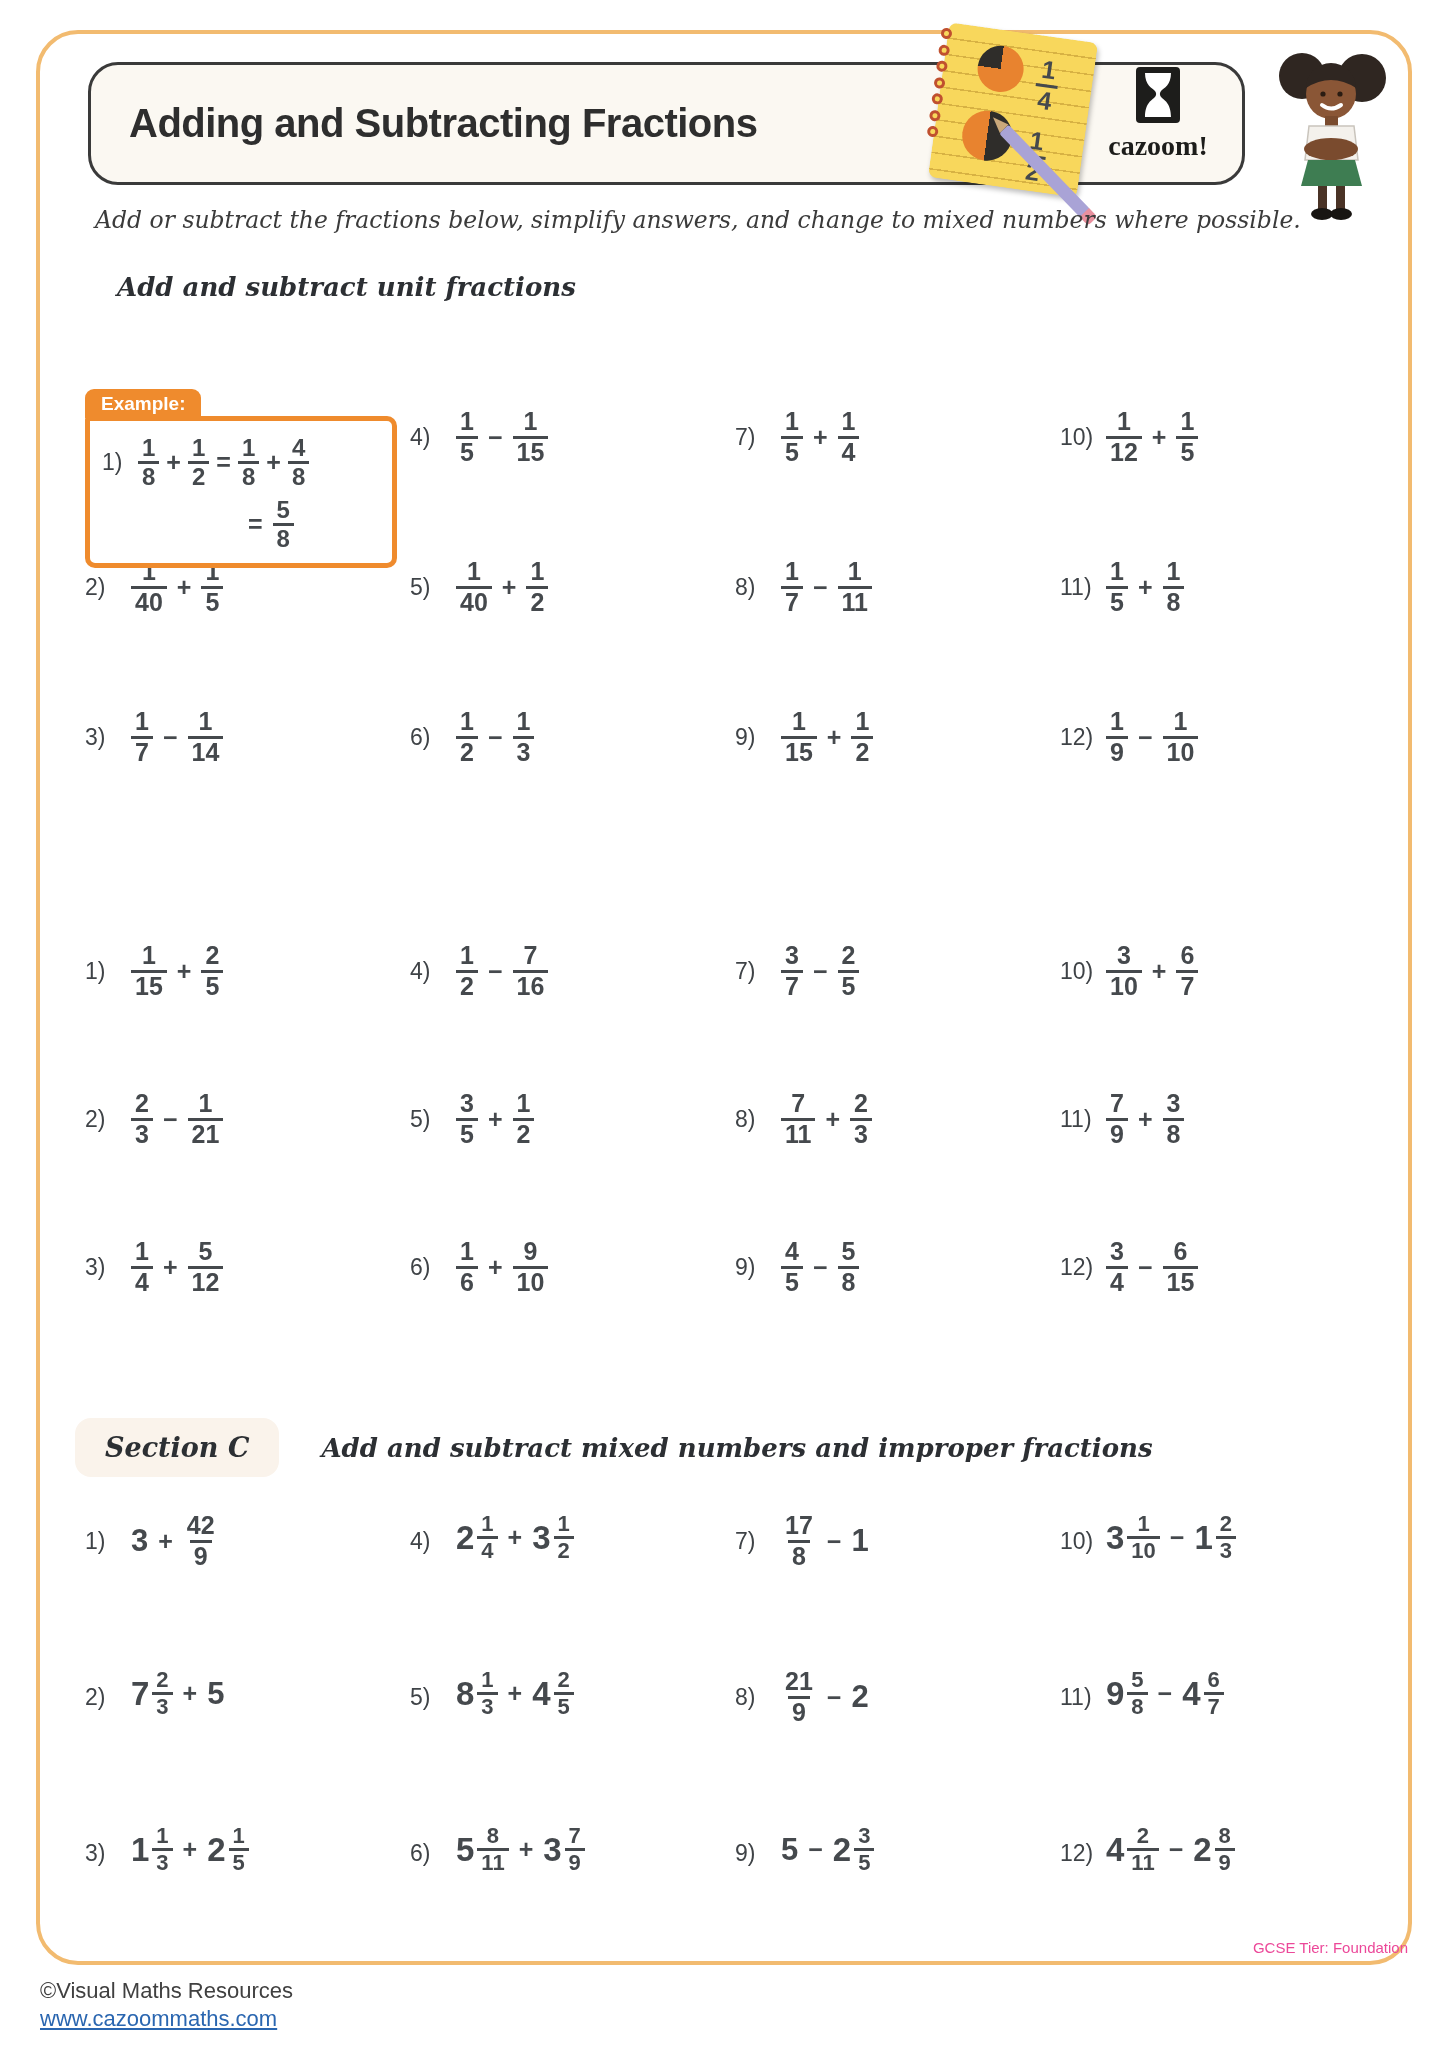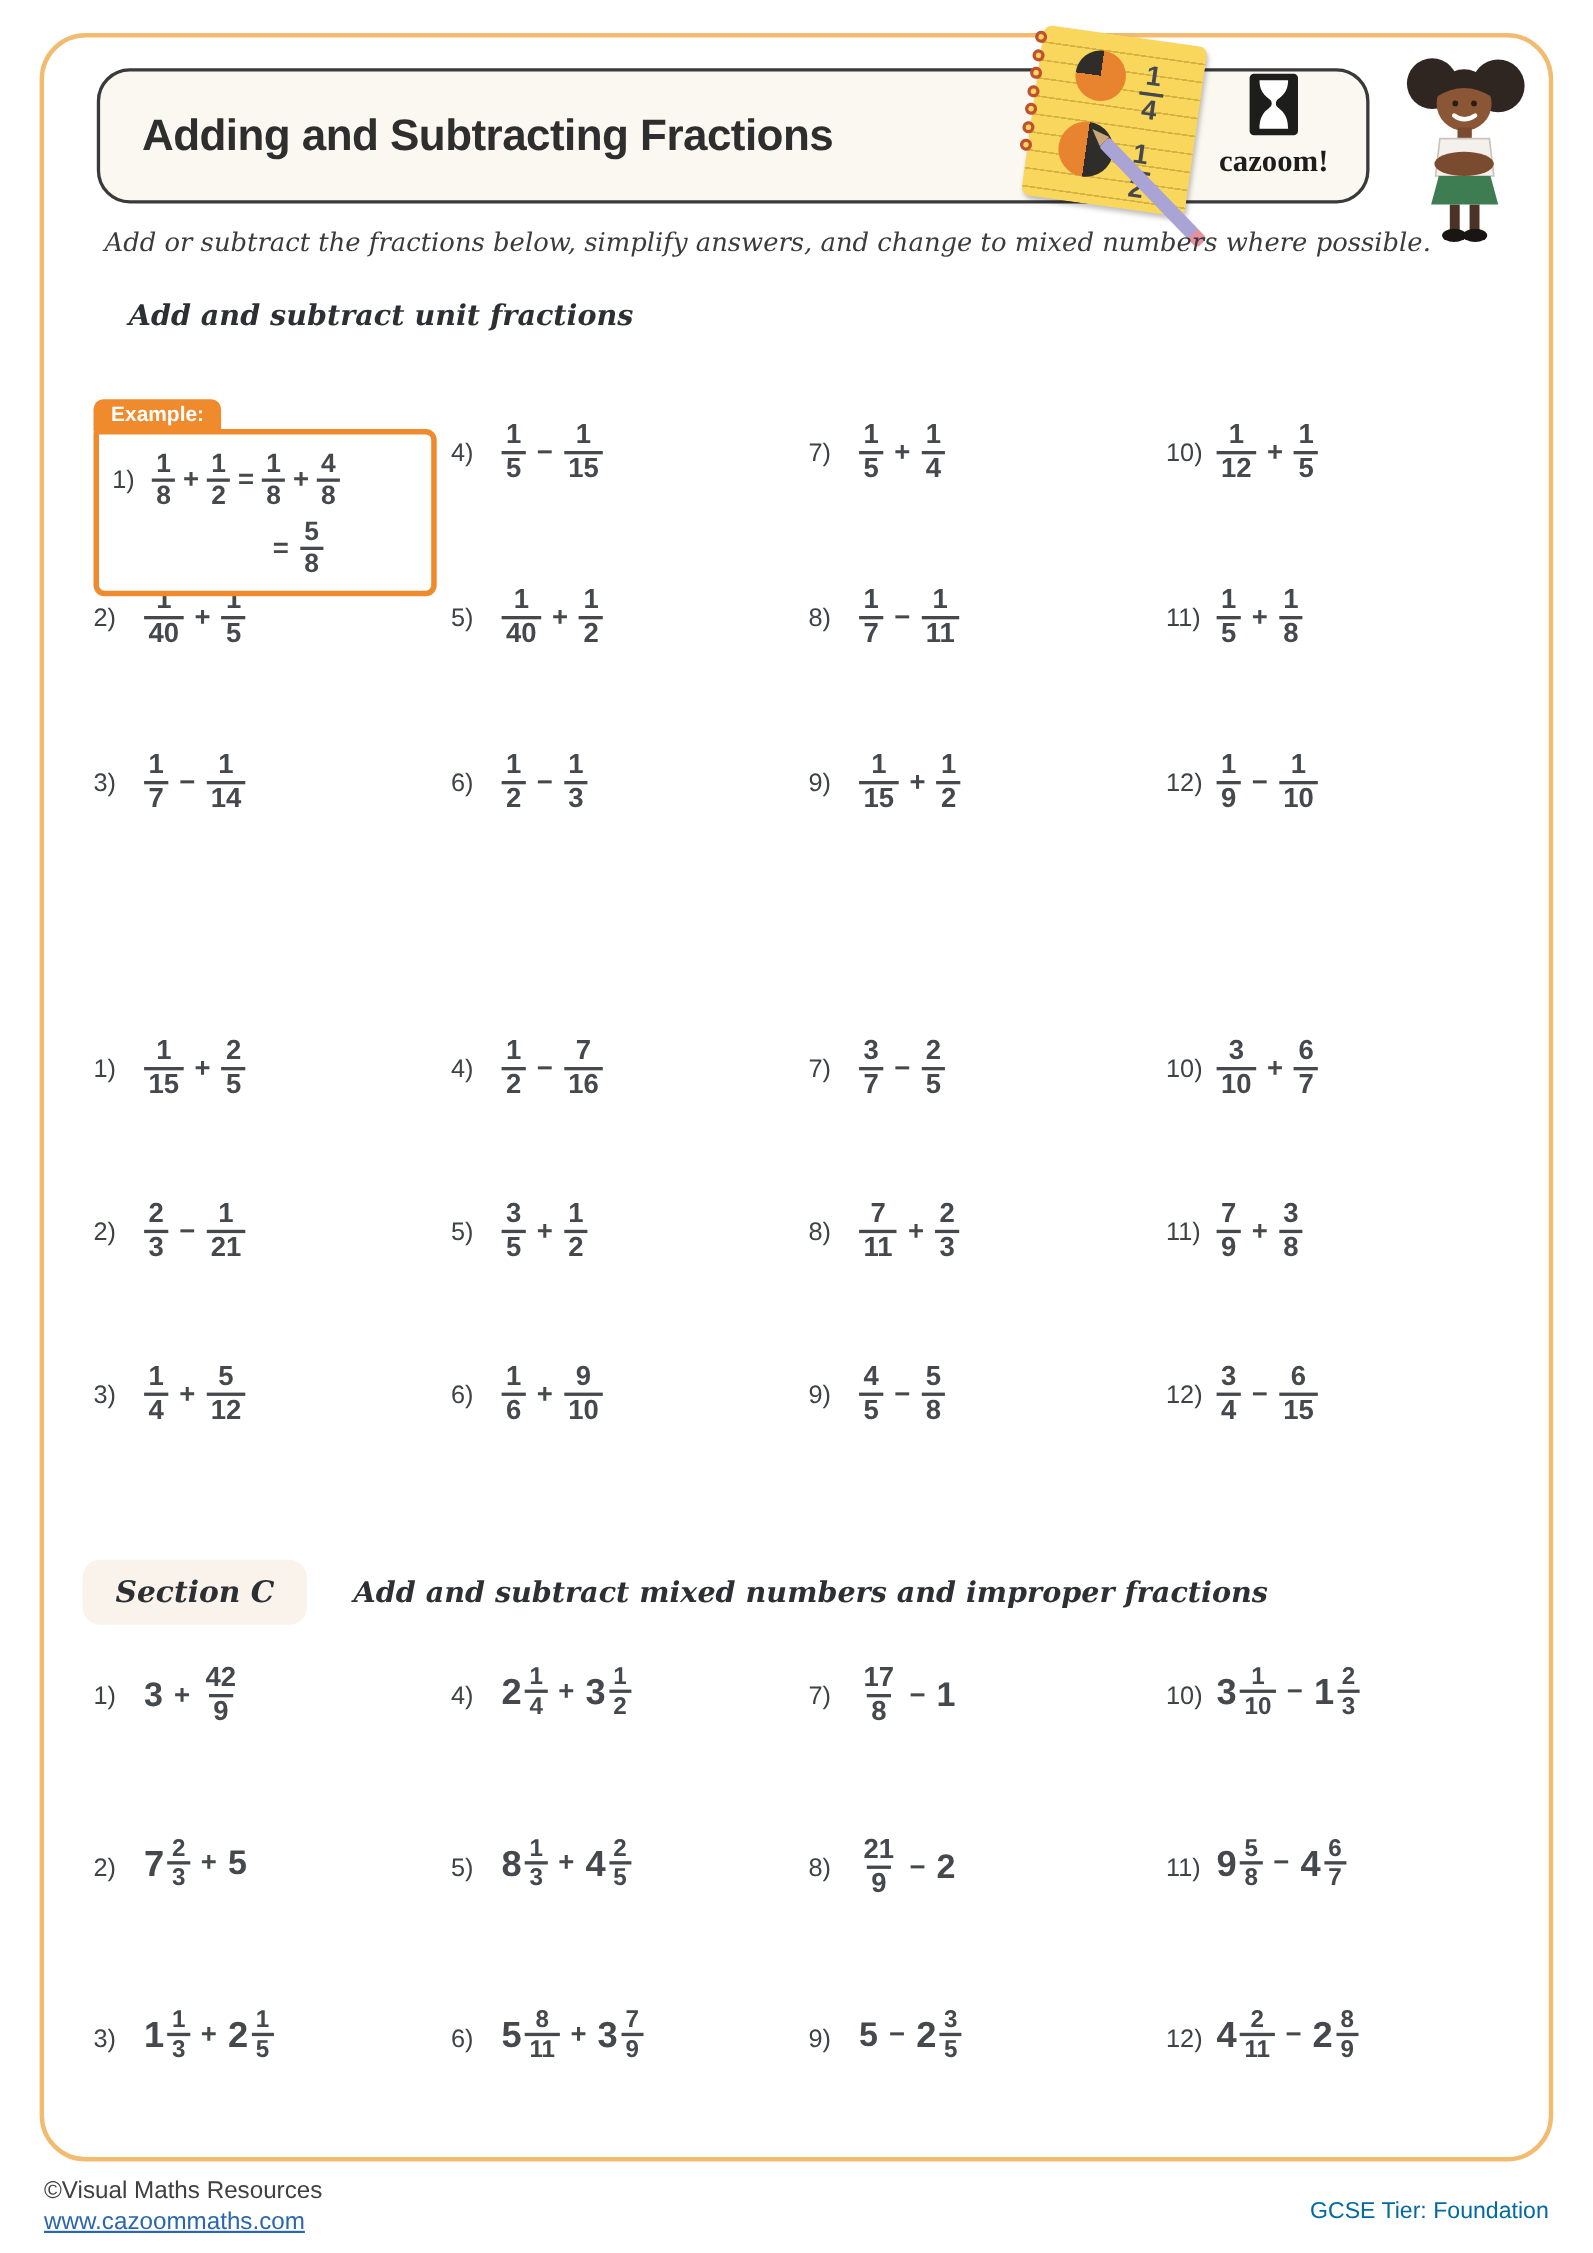--- a/index.html
+++ b/index.html
@@ -84,21 +84,21 @@
   .ex-line .frac { font-size:24px; }
   .ex-line2 { display:flex; align-items:center; margin:6px 0 0 148px; }
   .ex-line2 .frac { font-size:24px; }
 
   
   .footer-copy { position:absolute; left:40px; top:1978px; font-size:22px; color:#404040; }
   .footer-link { position:absolute; left:40px; top:2006px; font-size:22px; color:#2a66b0;
                  text-decoration:underline; }
   .footer-center { position:absolute; left:0; top:2009px; width:100%; text-align:center;
                    font-size:21px; color:#3d3d3d; }
-  .footer-right { position:absolute; right:40px; top:1998px; font-size:21px; color:#0369a1; }
+  .footer-right { position:absolute; right:40px; top:1939px; font-size:15px; color:#ec4899; }
 </style>
 </head>
 <body>
 
 <div class="page">
   <div class="page-border"></div>
 
   <div class="title-bar">
     <div class="title-text">Adding and Subtracting Fractions</div>
   </div>
@@ -150,21 +150,21 @@
     <rect x="68" y="140" width="9" height="24" fill="#4a3326"></rect>
     <ellipse cx="54" cy="168" rx="11" ry="6" fill="#181512"></ellipse>
     <ellipse cx="73" cy="168" rx="11" ry="6" fill="#181512"></ellipse>
   </svg>
 
   <div class="instruction">Add or subtract the fractions below, simplify answers, and change to mixed numbers where possible.</div>
 
   <div class="sec-head" style="top:272px">
     <span class="sec-heading">Add and subtract unit fractions</span>
   </div>
-  <div class="problems-grid grid-a" style="top:352px">
+  <div class="problems-grid grid-a" style="top:378px">
       <div class="cell example-cell">
         <div class="example-box">
           <div class="example-tab">Example:</div>
           <div class="ex-line">
             <span class="prob-num" style="padding-top: 0px;">1)</span>
             <span class="frac">
               <span class="fnum">1</span>
               <span class="fden">8</span>
             </span>
             <span class="op">+</span>

